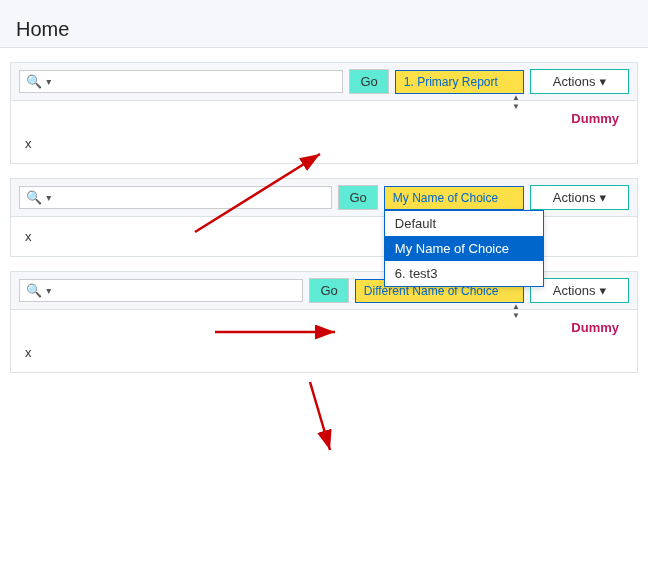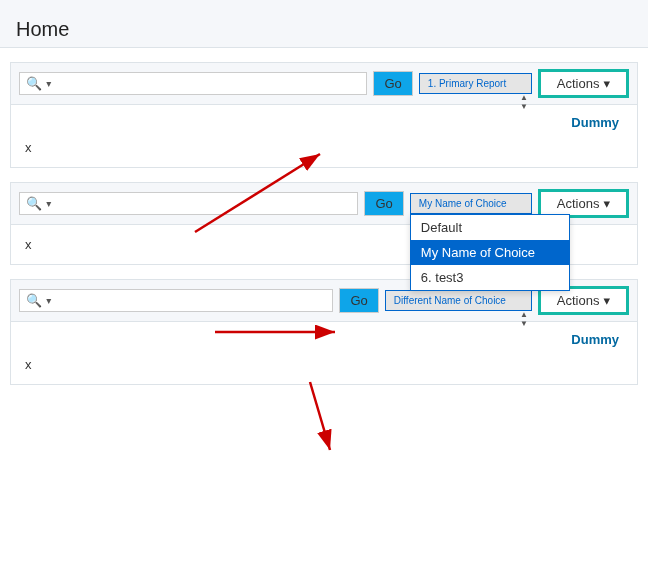--- a/index.html
+++ b/index.html
@@ -64,32 +64,32 @@
       font-size: 13px;
     }
 
     .chevron-icon {
       color: #555;
       font-size: 10px;
     }
 
     .go-btn {
       padding: 4px 10px;
-      background: #0ea5e9;
+      background: #5eead4;
       border: 1px solid #ccc;
       cursor: pointer;
       font-size: 13px;
       color: #333;
     }
 
     .report-select {
       padding: 4px 24px 4px 8px;
       border: 1px solid #0066cc;
-      background: #e5e5e5;
-      font-size: 10px;
+      background: #fde047;
+      font-size: 12px;
       color: #0066cc;
       appearance: none;
       cursor: pointer;
       outline: none;
     }
 
     .select-arrows {
       position: absolute;
       right: 4px;
       display: flex;
@@ -98,37 +98,37 @@
       pointer-events: none;
     }
 
     .arrow-up, .arrow-down {
       font-size: 8px;
       color: #555;
       line-height: 1;
     }
 
     .actions-btn {
-      padding: 4px 16px;
-      background: #fff;
-      border: 3px solid #14b8a6;
+      padding: 4px 22px;
+      background: #fff;
+      border: 1px solid #14b8a6;
       cursor: pointer;
       font-size: 13px;
       color: #333;
       display: flex;
       align-items: center;
       gap: 4px;
     }
 
     .section-body {
       padding: 6px 10px;
     }
 
     .dummy-link {
-      color: #0369a1;
+      color: #be185d;
       font-weight: bold;
       font-size: 13px;
       text-decoration: none;
       display: block;
       text-align: right;
       padding: 4px 8px;
     }
 
     .row-label {
       padding: 6px 4px;

